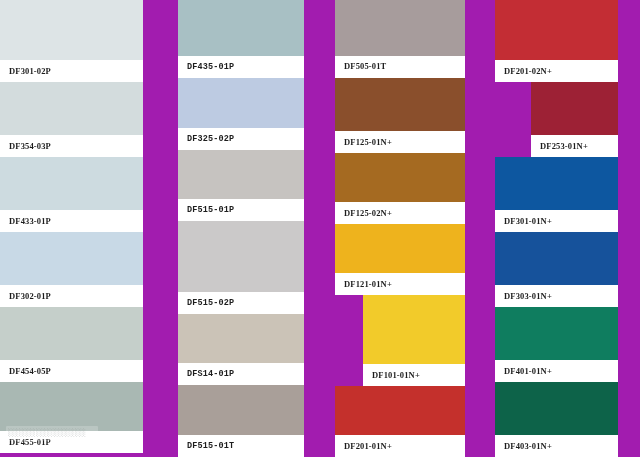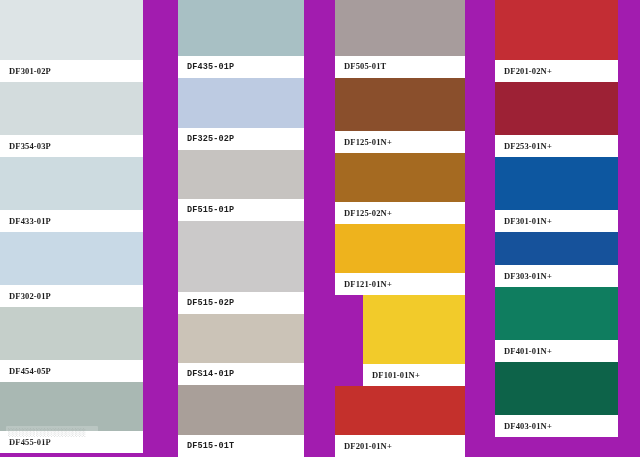--- a/index.html
+++ b/index.html
@@ -203,33 +203,33 @@
         </div>
       </div>
     </div>
     <div class="swatch-column col-3">
       <div class="swatch-cell" style="height: 82px;">
         <div class="swatch-color" style="background: rgb(195, 45, 52);"></div>
         <div class="swatch-label-band">
           <div class="swatch-label">DF201-02N+</div>
         </div>
       </div>
-      <div class="swatch-cell" style="height: 75px;">
+      <div class="swatch-cell" style="height: 75px; margin-left: 36px;">
         <div class="swatch-color" style="background: rgb(157, 33, 53);"></div>
         <div class="swatch-label-band">
           <div class="swatch-label">DF253-01N+</div>
         </div>
       </div>
       <div class="swatch-cell" style="height: 75px;">
         <div class="swatch-color" style="background: rgb(13, 87, 160);"></div>
         <div class="swatch-label-band">
           <div class="swatch-label">DF301-01N+</div>
         </div>
       </div>
-      <div class="swatch-cell" style="height: 55px; border-radius: 28px;">
+      <div class="swatch-cell" style="height: 75px; border-radius: 28px;">
         <div class="swatch-color" style="background: rgb(22, 82, 155);"></div>
         <div class="swatch-label-band">
           <div class="swatch-label">DF303-01N+</div>
         </div>
       </div>
       <div class="swatch-cell" style="height: 75px;">
         <div class="swatch-color" style="background: rgb(15, 125, 95);"></div>
         <div class="swatch-label-band">
           <div class="swatch-label">DF401-01N+</div>
         </div>

